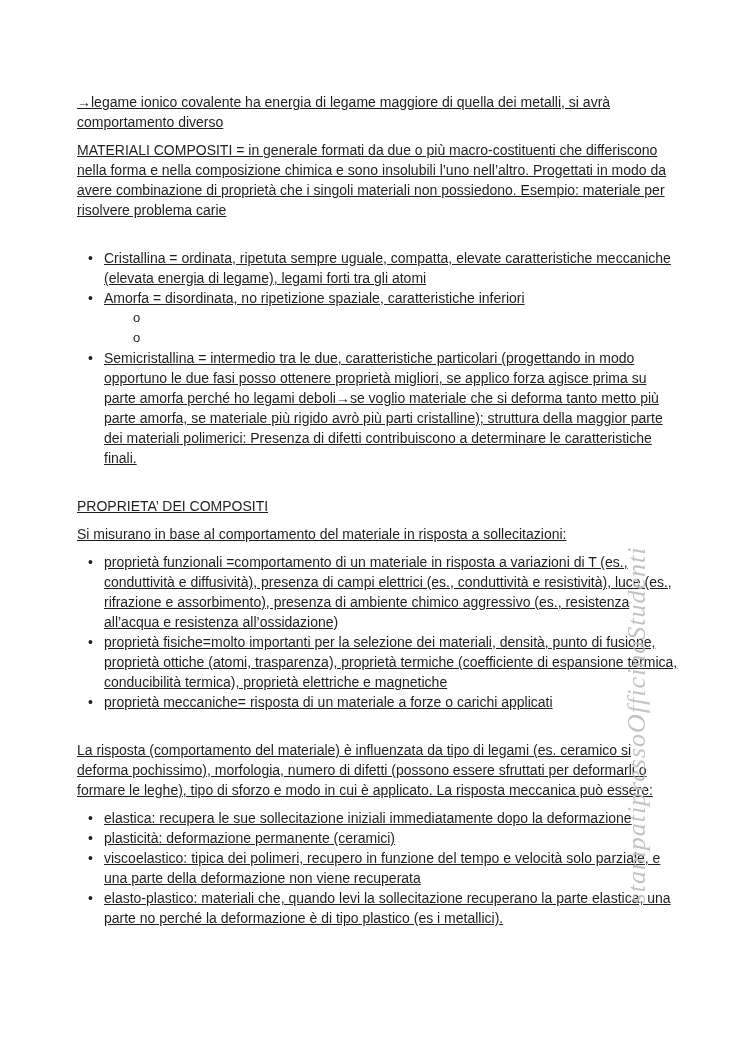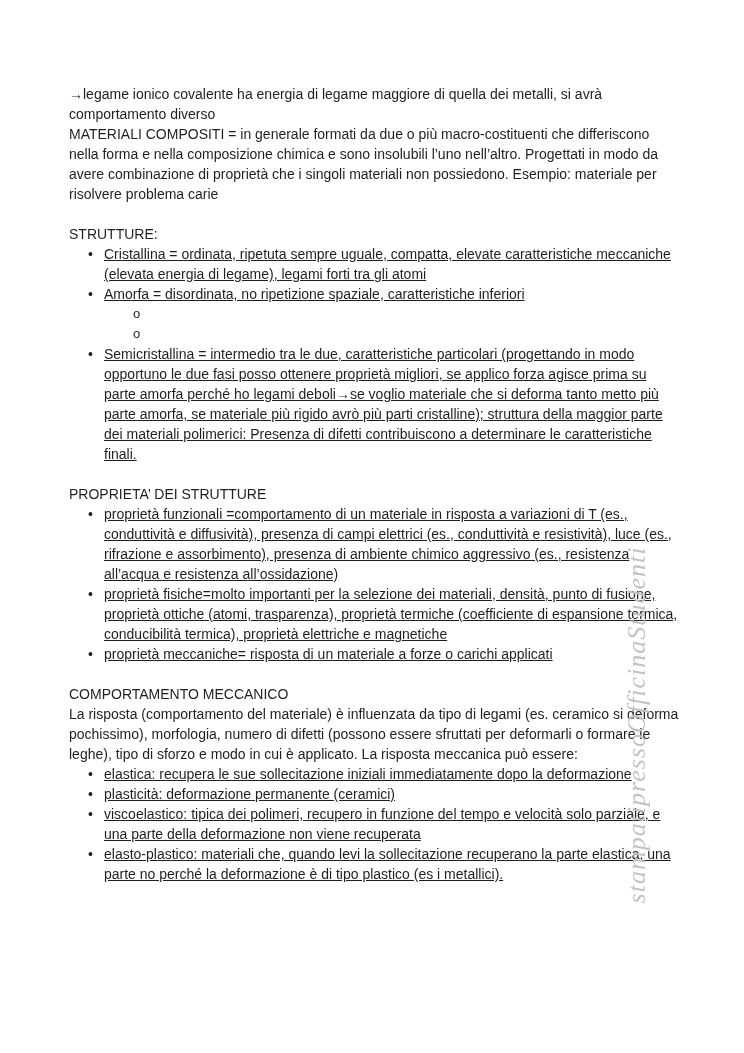--- a/index.html
+++ b/index.html
@@ -19,22 +19,23 @@
     line-height: 20px;
     color: #1f1f1f;
   }
   .content {
     position: absolute;
     left: 69px;
     top: 84px;
     width: 610px;
   }
   .content p {
-    margin: 0;
+    margin: 8px;
     padding: 0;
+    text-decoration: underline;
   }
   .gap { height: 20px; }
   
   .b1 { display: flex; align-items: flex-start; }
   .b1 .m1 {
     flex: none;
     margin-left: 19px;
     width: 16px;
     text-align: left;
   }
@@ -69,21 +70,20 @@
 
 <div class="page">
 
   <div class="content">
 
     <p>→legame ionico covalente ha energia di legame maggiore di quella dei metalli, si avrà comportamento diverso</p>
     <p>MATERIALI COMPOSITI = in generale formati da due o più macro-costituenti che differiscono nella forma e nella composizione chimica e sono insolubili l’uno nell’altro. Progettati in modo da avere combinazione di proprietà che i singoli materiali non possiedono. Esempio: materiale per risolvere problema carie</p>
 
     <div class="gap"></div>
 
-    <p>STRUTTURE:</p>
 
     <div class="b1">
       <span class="m1">•</span>
       <div class="bt">Cristallina = ordinata, ripetuta sempre uguale, compatta, elevate caratteristiche meccaniche (elevata energia di legame), legami forti tra gli atomi</div>
     </div>
 
     <div class="b1">
       <span class="m1">•</span>
       <div class="bt">Amorfa = disordinata, no ripetizione spaziale, caratteristiche inferiori</div>
     </div>
@@ -97,40 +97,40 @@
     </div>
 
 
     <div class="b1">
       <span class="m1">•</span>
       <div class="bt">Semicristallina = intermedio tra le due, caratteristiche particolari (progettando in modo opportuno le due fasi posso ottenere proprietà migliori, se applico forza agisce prima su parte amorfa perché ho legami deboli→se voglio materiale che si deforma tanto metto più parte amorfa, se materiale più rigido avrò più parti cristalline); struttura della maggior parte dei materiali polimerici: Presenza di difetti contribuiscono a determinare le caratteristiche finali.</div>
     </div>
 
     <div class="gap"></div>
 
-    <p>PROPRIETA’ DEI STRUTTURE</p>
+    <p>PROPRIETA’ DEI COMPOSITI</p>
+    <p>Si misurano in base al comportamento del materiale in risposta a sollecitazioni:</p>
 
     <div class="b1">
       <span class="m1">•</span>
       <div class="bt">proprietà funzionali =comportamento di un materiale in risposta a variazioni di T (es., conduttività e diffusività), presenza di campi elettrici (es., conduttività e resistività), luce (es., rifrazione e assorbimento), presenza di ambiente chimico aggressivo (es., resistenza all’acqua e resistenza all’ossidazione)</div>
     </div>
 
     <div class="b1">
       <span class="m1">•</span>
       <div class="bt">proprietà fisiche=molto importanti per la selezione dei materiali, densità, punto di fusione, proprietà ottiche (atomi, trasparenza), proprietà termiche (coefficiente di espansione termica, conducibilità termica), proprietà elettriche e magnetiche</div>
     </div>
 
     <div class="b1">
       <span class="m1">•</span>
       <div class="bt">proprietà meccaniche= risposta di un materiale a forze o carichi applicati</div>
     </div>
 
     <div class="gap"></div>
 
-    <p>COMPORTAMENTO MECCANICO</p>
     <p>La risposta (comportamento del materiale) è influenzata da tipo di legami (es. ceramico si deforma pochissimo), morfologia, numero di difetti (possono essere sfruttati per deformarli o formare le leghe), tipo di sforzo e modo in cui è applicato. La risposta meccanica può essere:</p>
 
     <div class="b1">
       <span class="m1">•</span>
       <div class="bt">elastica: recupera le sue sollecitazione iniziali immediatamente dopo la deformazione</div>
     </div>
 
     <div class="b1">
       <span class="m1">•</span>
       <div class="bt">plasticità: deformazione permanente (ceramici)</div>

